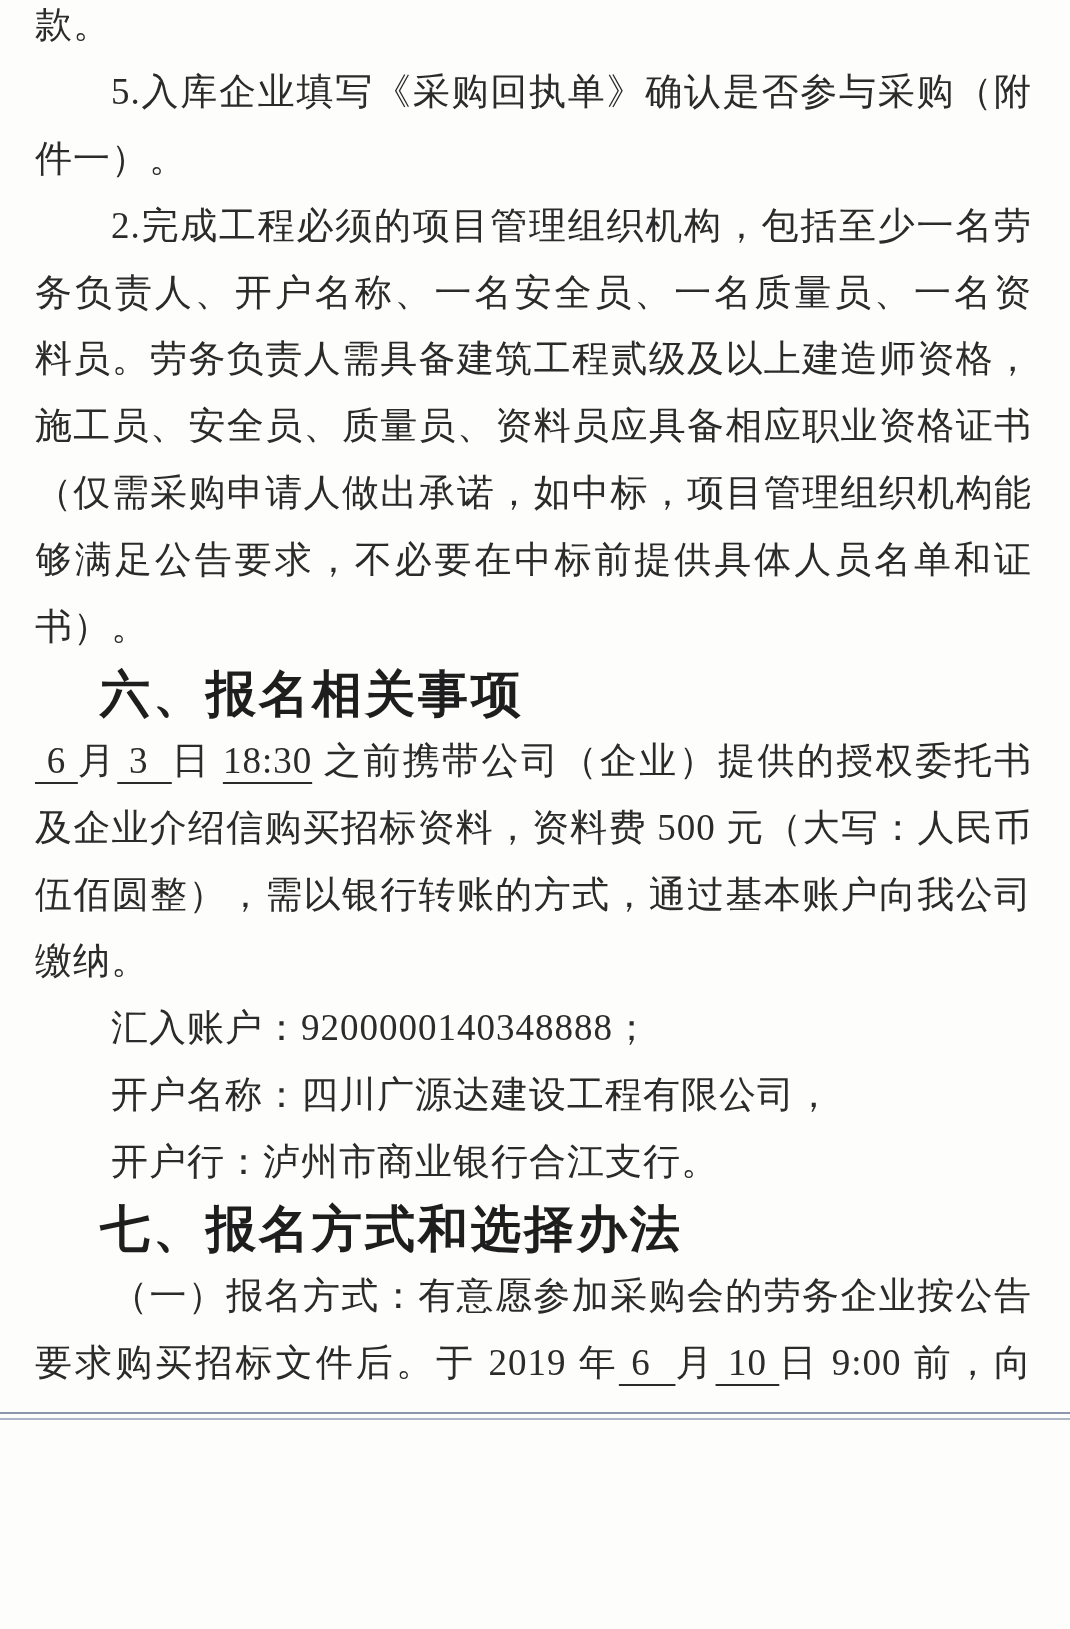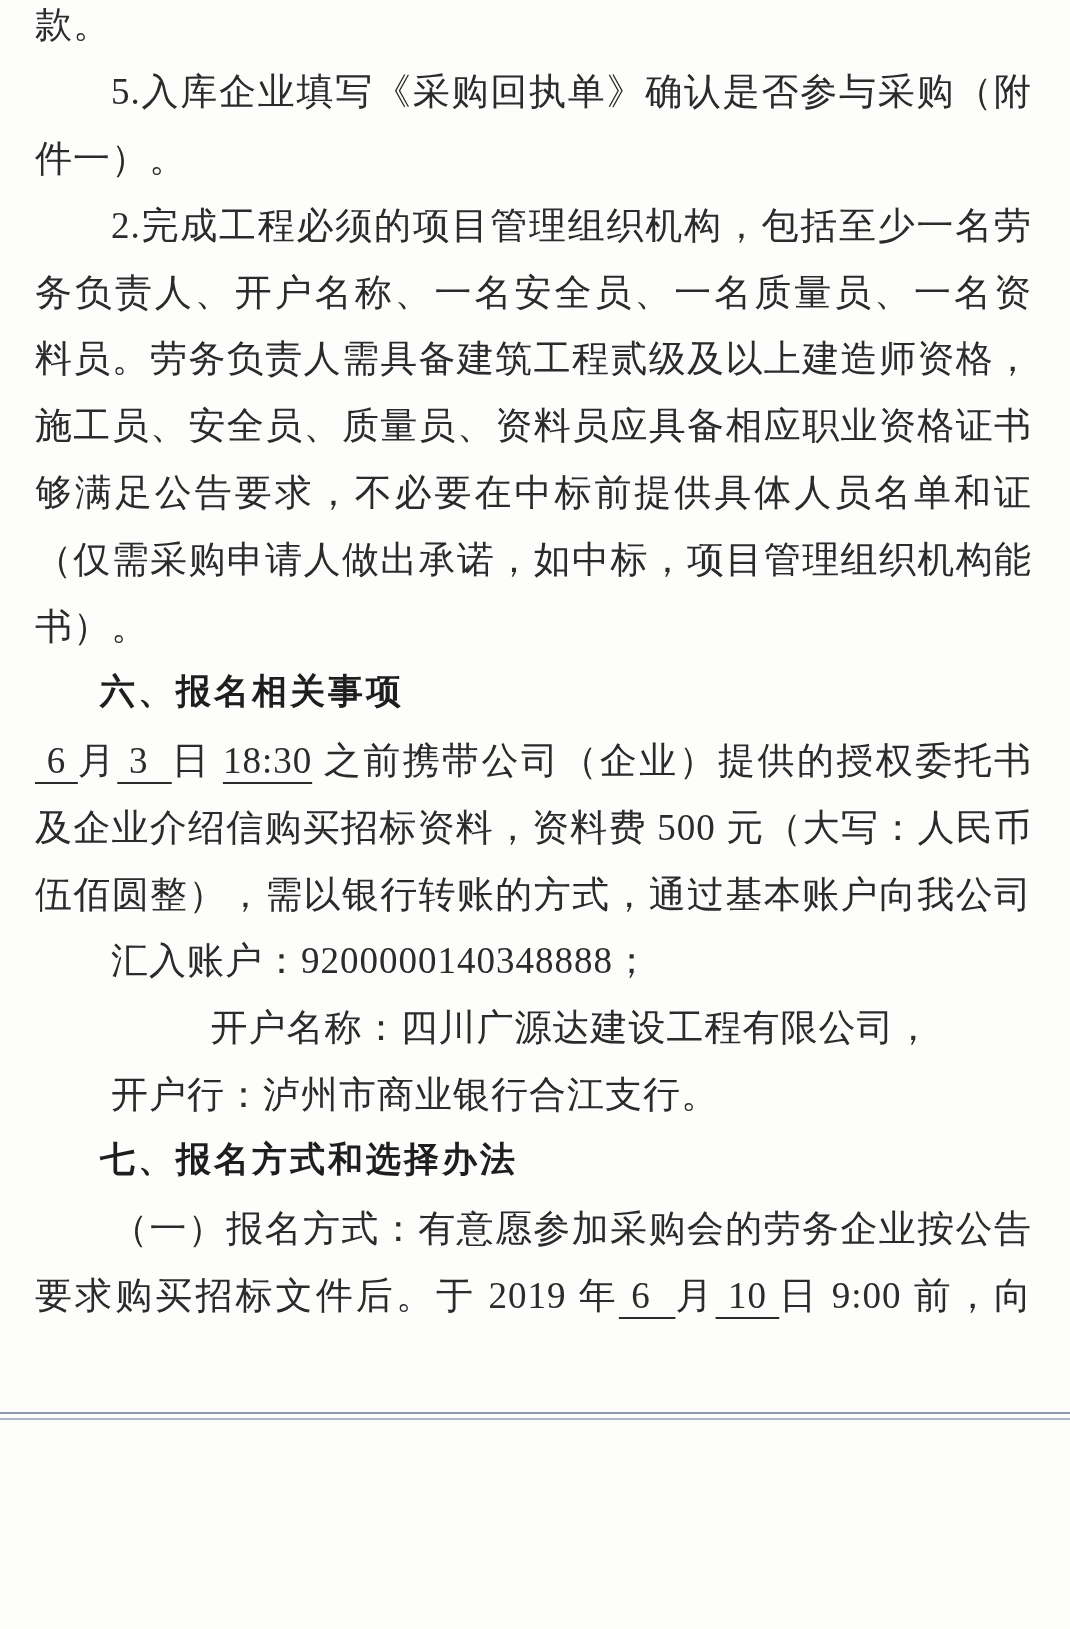--- a/index.html
+++ b/index.html
@@ -27,23 +27,23 @@
     font-size: 37px;
     white-space: nowrap;
     letter-spacing: 1px;
   }
   .line.justify {
     white-space: normal;
     text-align: justify;
     text-align-last: justify;
   }
   .line.heading {
-    font-family: Liberation Mono, monospace;
+    font-family: Liberation Sans, sans-serif;
     font-weight: 700;
-    font-size: 35px;
+    font-size: 50px;
     color: #1e1e1e;
     letter-spacing: 3px;
   }
   .line .u {
     text-decoration: underline;
     text-decoration-thickness: 2px;
     text-underline-offset: 9px;
   }
   .pagebreak {
     position: absolute;
@@ -60,28 +60,29 @@
 <body>
 
 <div class="doc">
     <div class="line body"><span>款。</span></div>
     <div class="line body justify" style="padding-left: 76px;"><span>5.入库企业填写《采购回执单》确认是否参与采购（附</span></div>
     <div class="line body"><span>件一）。</span></div>
     <div class="line body justify" style="padding-left: 76px;"><span>2.完成工程必须的项目管理组织机构，包括至少一名劳</span></div>
     <div class="line body justify"><span>务负责人、开户名称、一名安全员、一名质量员、一名资</span></div>
     <div class="line body justify"><span>料员。劳务负责人需具备建筑工程贰级及以上建造师资格，</span></div>
     <div class="line body justify"><span>施工员、安全员、质量员、资料员应具备相应职业资格证书</span></div>
+    <div class="line body justify"><span>（仅需采购申请人做出承诺，如中标，项目管理组织机构能</span></div>
     <div class="line body justify"><span>够满足公告要求，不必要在中标前提供具体人员名单和证</span></div>
-    <div class="line body justify"><span>（仅需采购申请人做出承诺，如中标，项目管理组织机构能</span></div>
     <div class="line body"><span>书）。</span></div>
     <div class="line heading" style="padding-left: 65px;"><span>六、报名相关事项</span></div>
     <div class="line body justify"><span class="u">&nbsp;6&nbsp;</span><span>月</span><span class="u">&nbsp;3&nbsp;&nbsp;</span><span>日 </span><span class="u">18:30</span><span> 之前携带公司（企业）提供的授权委托书</span></div>
     <div class="line body justify"><span>及企业介绍信购买招标资料，资料费 500 元（大写：人民币</span></div>
     <div class="line body justify"><span>伍佰圆整），需以银行转账的方式，通过基本账户向我公司</span></div>
+    <div class="line body"><span>缴纳。</span></div>
     <div class="line body" style="padding-left: 76px;"><span>汇入账户：9200000140348888；</span></div>
-    <div class="line body" style="padding-left: 76px; text-align: center;"><span>开户名称：四川广源达建设工程有限公司，</span></div>
+    <div class="line body" style="padding-left: 76px;"><span>开户名称：四川广源达建设工程有限公司，</span></div>
     <div class="line body" style="padding-left: 76px;"><span>开户行：泸州市商业银行合江支行。</span></div>
     <div class="line heading" style="padding-left: 65px;"><span>七、报名方式和选择办法</span></div>
     <div class="line body justify" style="padding-left: 76px;"><span>（一）报名方式：有意愿参加采购会的劳务企业按公告</span></div>
     <div class="line body justify"><span>要求购买招标文件后。于 2019 年</span><span class="u">&nbsp;6&nbsp;&nbsp;</span><span>月</span><span class="u">&nbsp;10&nbsp;</span><span>日 9:00 前，向</span></div>
   </div>
 
 <div class="pagebreak"></div>
 
 </body></html>

